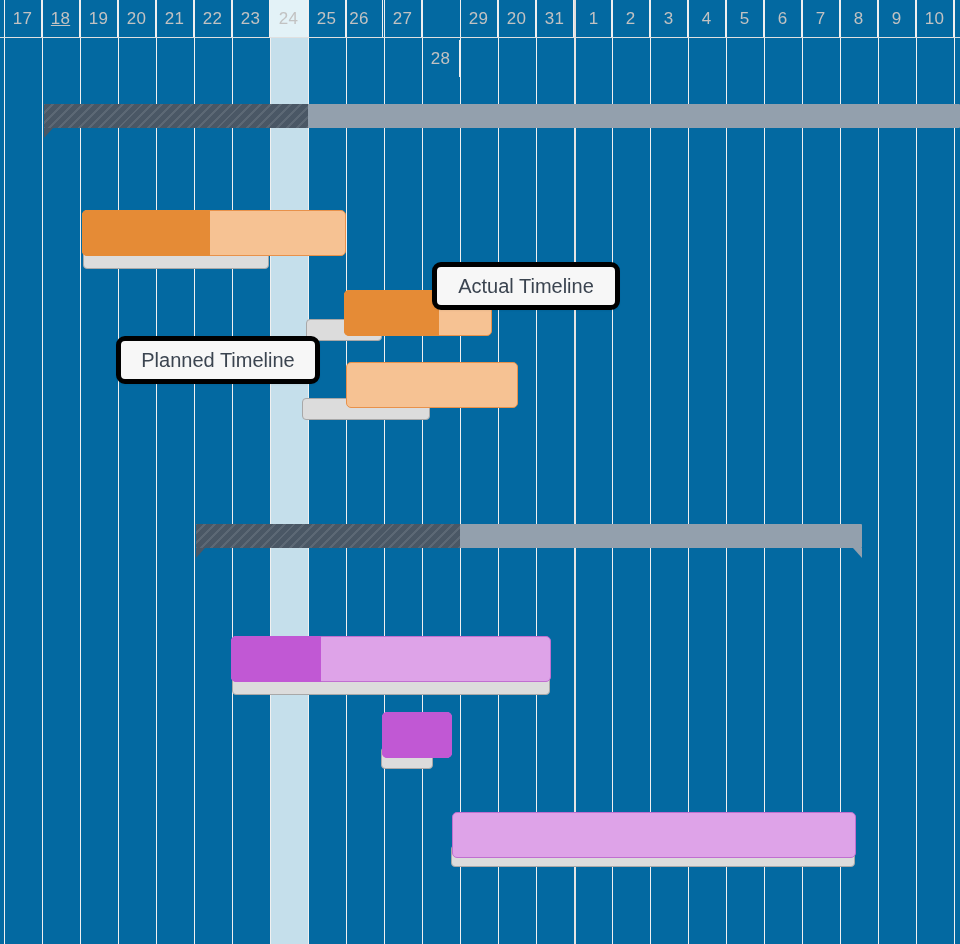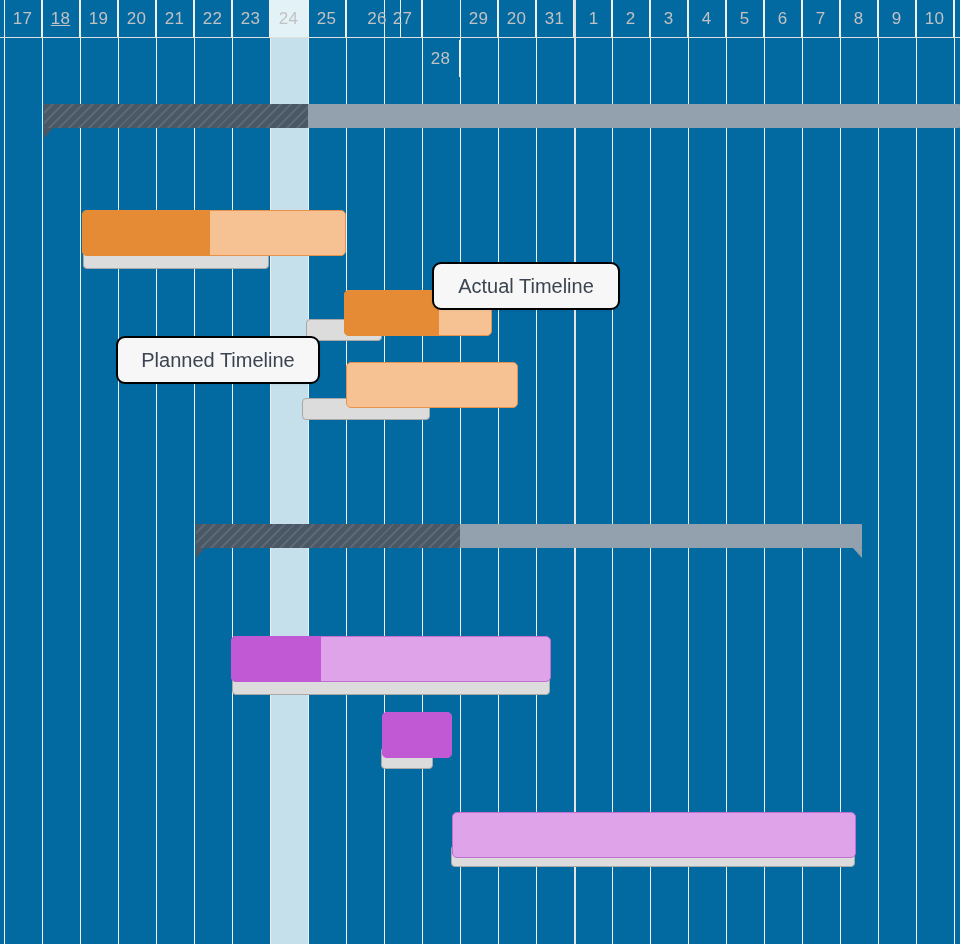--- a/index.html
+++ b/index.html
@@ -148,21 +148,21 @@
     height: 22px;
     background: #dcdcdc;
     border: 1px solid #a8a8a8;
     border-radius: 4px;
   }
 
   
   .callout {
     position: absolute;
     background: #f7f7f7;
-    border: 2px solid #000000;
+    border: 5px solid #000000;
     border-radius: 9px;
     color: #3b4450;
     font-size: 20px;
     display: flex;
     align-items: center;
     justify-content: center;
     padding: 0 18px;
     box-shadow: 0 1px 2px rgba(0,0,0,.05);
     z-index: 9;
     white-space: nowrap;
@@ -206,21 +206,21 @@
   <div class="timeline-header" id="timeline-header">
       <div class="hdr-cell" style="left: 4px; width: 38px;">17</div>
       <div class="hdr-cell" style="left: 42px; width: 38px; text-decoration: underline;">18</div>
       <div class="hdr-cell" style="left: 80px; width: 38px;">19</div>
       <div class="hdr-cell" style="left: 118px; width: 38px;">20</div>
       <div class="hdr-cell" style="left: 156px; width: 38px;">21</div>
       <div class="hdr-cell" style="left: 194px; width: 38px;">22</div>
       <div class="hdr-cell" style="left: 232px; width: 38px;">23</div>
       <div class="hdr-cell today-cell" style="left: 270px; width: 38px;">24</div>
       <div class="hdr-cell" style="left: 308px; width: 38px;">25</div>
-      <div class="hdr-cell" style="left: 354px; width: 47px;">26</div>
+      <div class="hdr-cell" style="left: 336px; width: 47px;">26</div>
       <div class="hdr-cell" style="left: 384px; width: 38px;">27</div>
       <div class="hdr-cell" style="left: 422px; width: 38px; margin-top: 40px;">28</div>
       <div class="hdr-cell" style="left: 460px; width: 38px;">29</div>
       <div class="hdr-cell" style="left: 498px; width: 38px;">20</div>
       <div class="hdr-cell" style="left: 536px; width: 38px;">31</div>
       <div class="hdr-cell month-start" style="left: 574px; width: 38px;">1</div>
       <div class="hdr-cell" style="left: 612px; width: 38px;">2</div>
       <div class="hdr-cell" style="left: 650px; width: 38px;">3</div>
       <div class="hdr-cell" style="left: 688px; width: 38px;">4</div>
       <div class="hdr-cell" style="left: 726px; width: 38px;">5</div>

